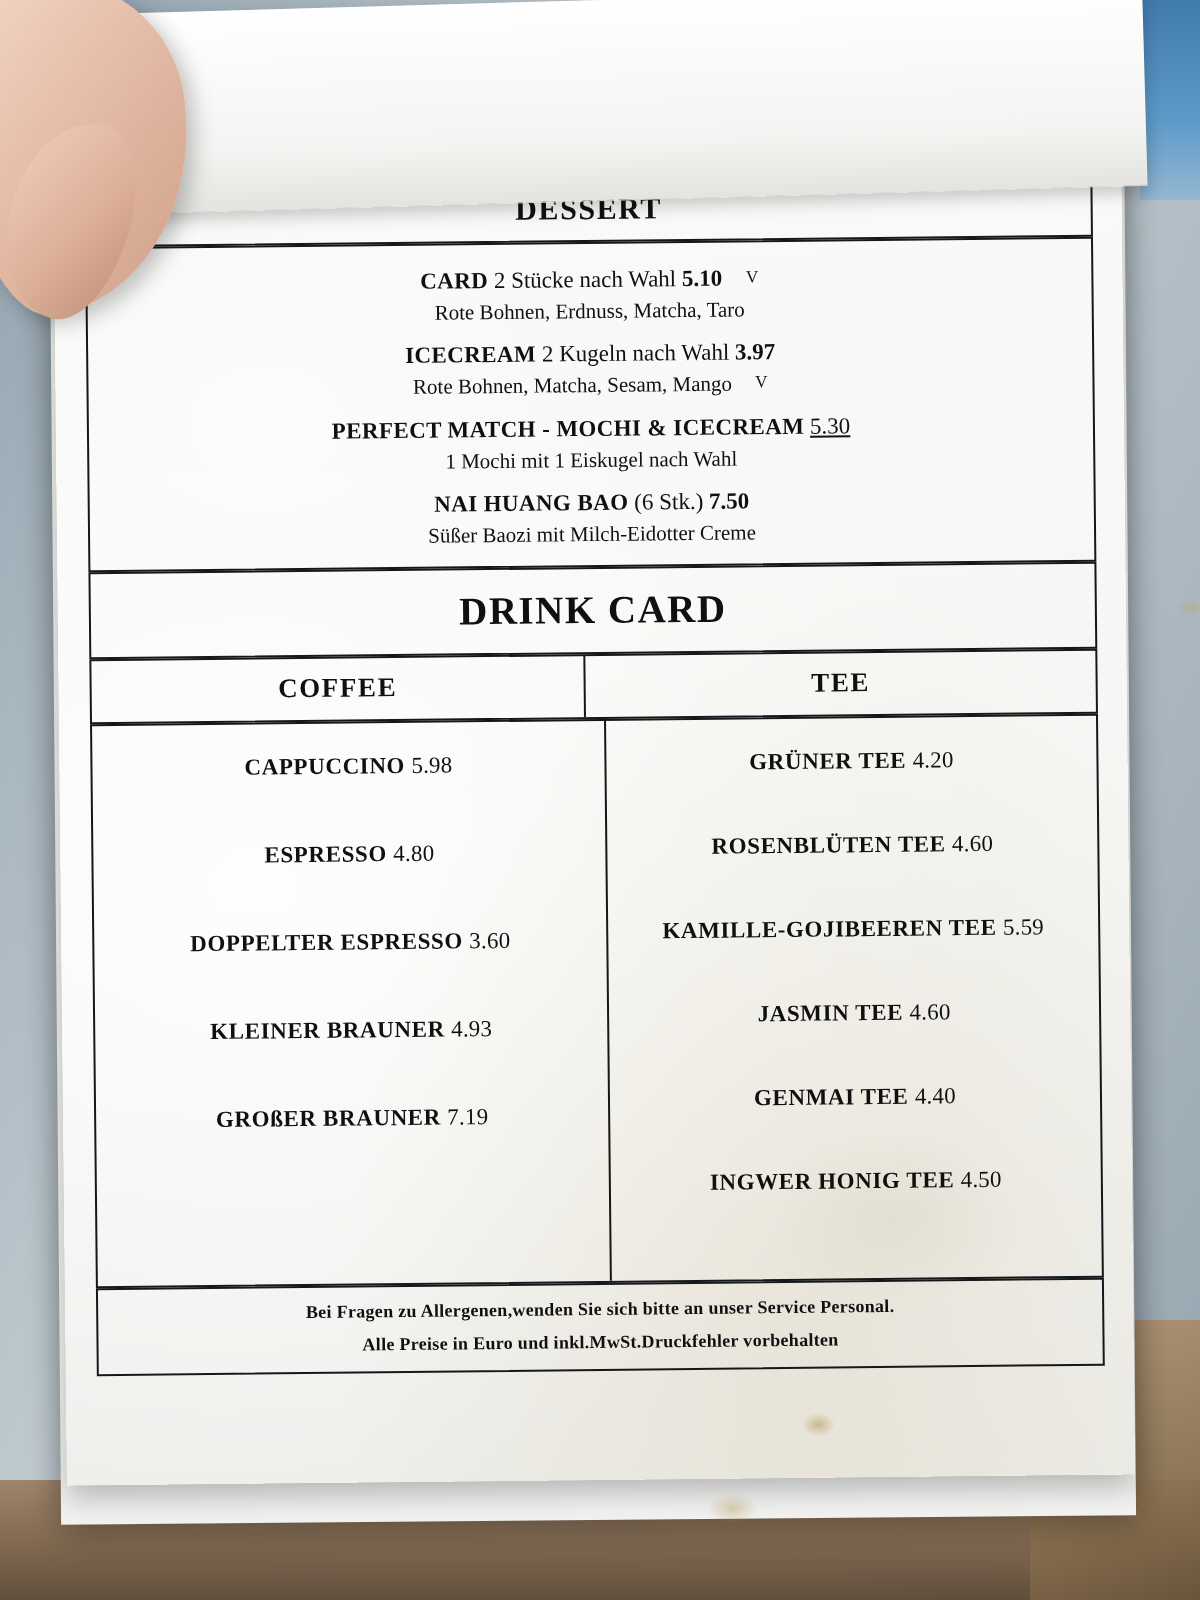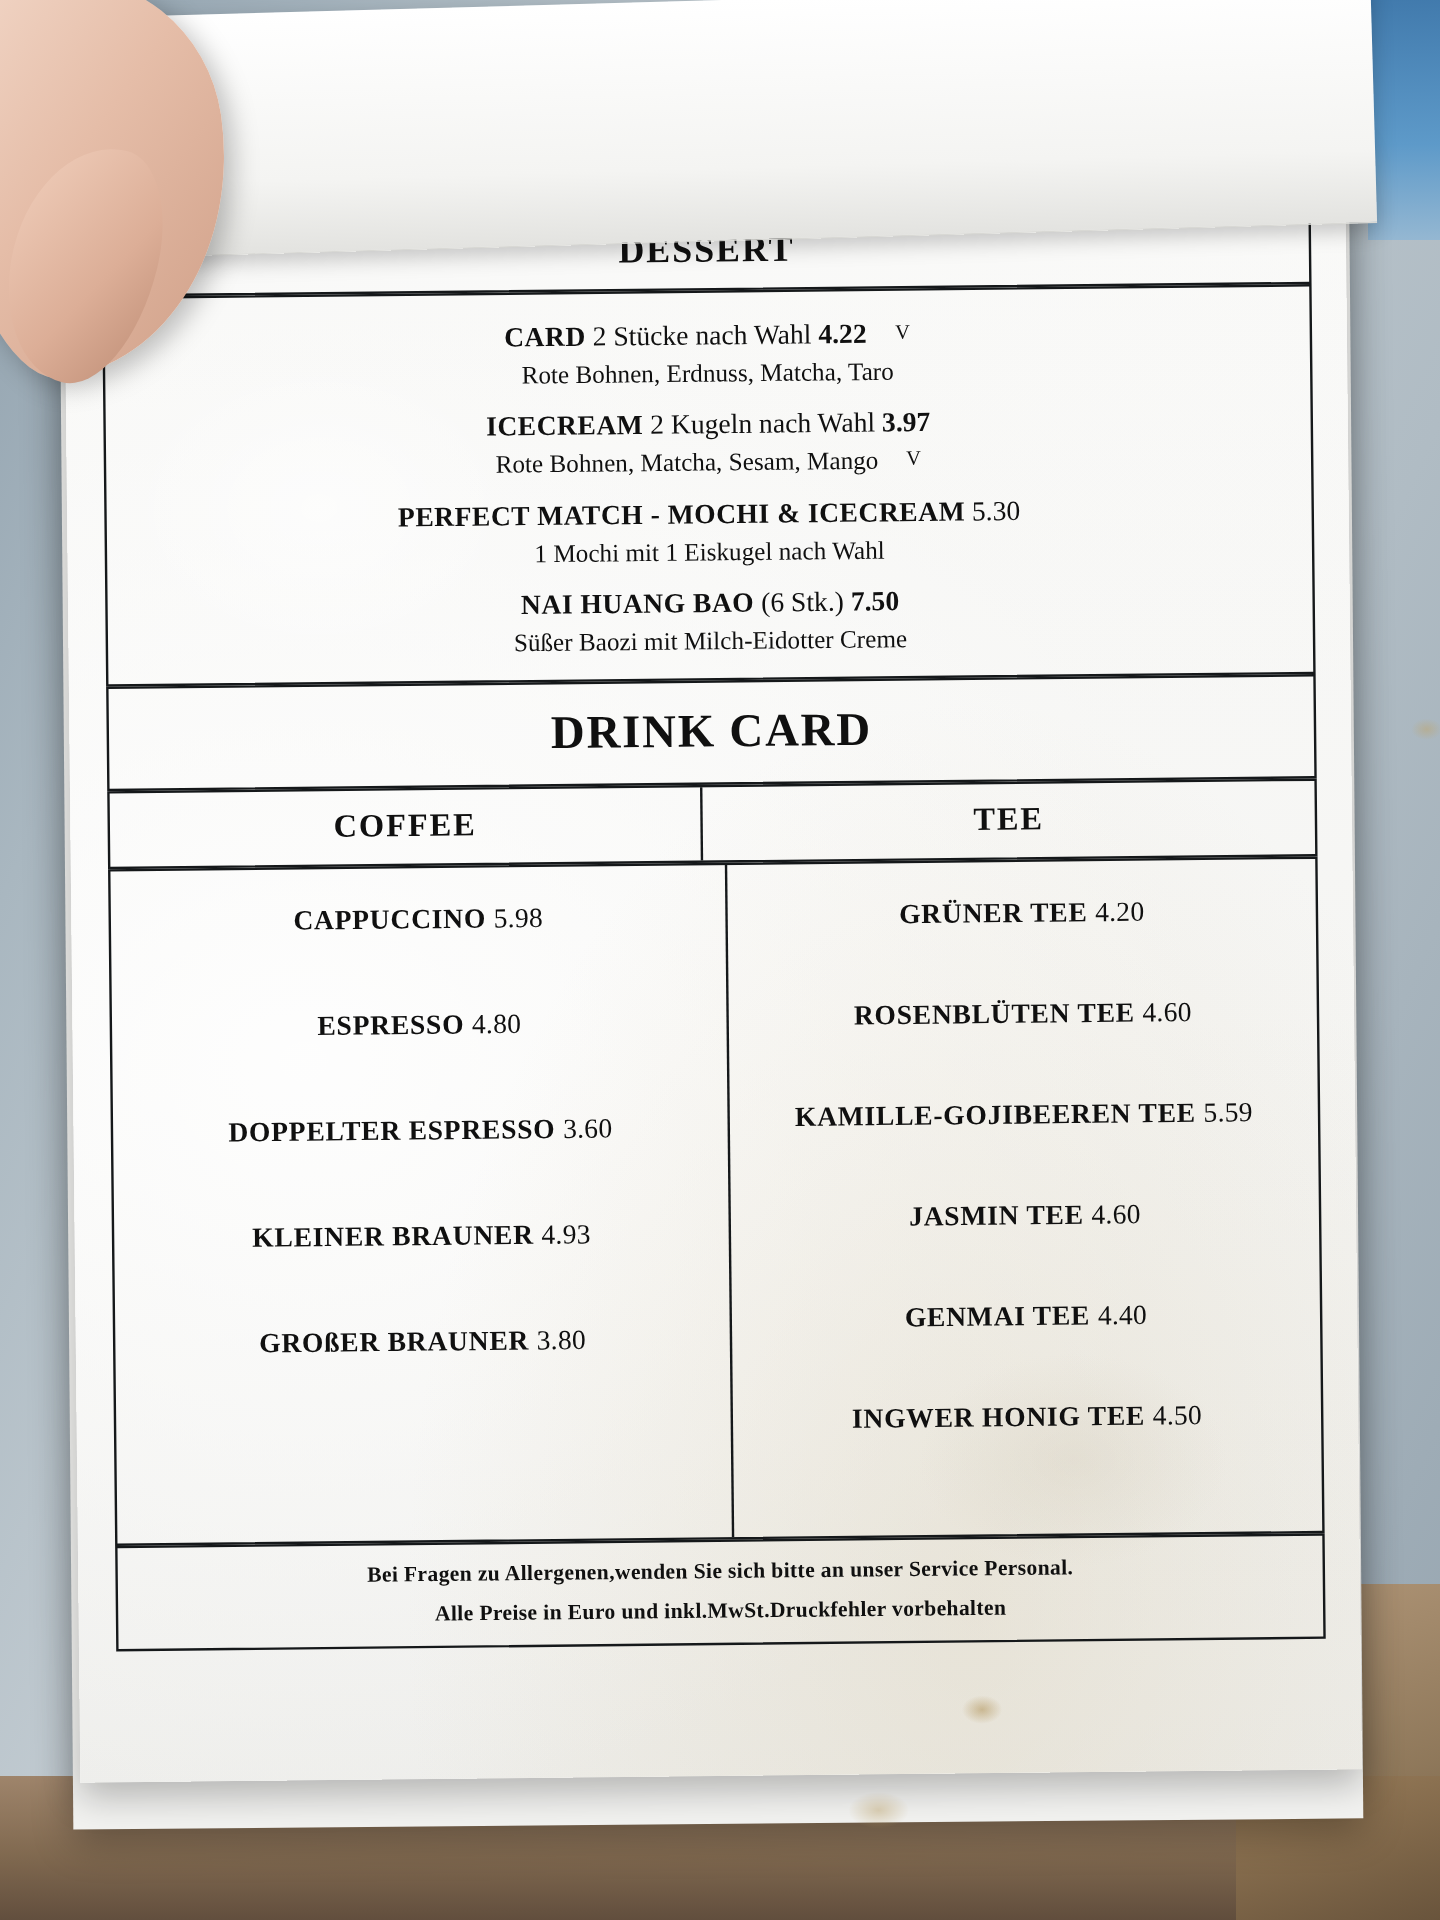--- a/index.html
+++ b/index.html
@@ -134,21 +134,21 @@
     margin: 0 0 4px 0;
     font-size: 23px;
     line-height: 1.22;
   }
   .item .nm {
     font-weight: bold;
     letter-spacing: 0.4px;
   }
   .item .sub-qty { font-weight: normal; }
   .item .price { font-weight: bold; }
-  .item .price-light { font-weight: normal; }
+  .item .price-light { font-weight: normal; text-decoration: underline; }
   .desc {
     font-size: 21px;
     margin: 0 0 16px 0;
     line-height: 1.25;
   }
   .veg {
     font-size: 17px;
     display: inline-block;
     transform: translateY(-3px);
     margin-left: 18px;
@@ -258,21 +258,21 @@
     <div class="frame band">
       <div class="dessert-title">DESSERT</div>
     </div>
 
     <div class="frame dessert-body">
 
       <div>
         <p class="item">
           <span class="nm">CARD</span>
           <span class="sub-qty">2 Stücke nach Wahl</span>
-          <span class="price">4.22</span>
+          <span class="price">5.10</span>
           <span class="veg">V</span>
         </p>
         <p class="desc">Rote Bohnen, Erdnuss, Matcha, Taro</p>
       </div>
 
       <div>
         <p class="item">
           <span class="nm">ICECREAM</span>
           <span class="sub-qty">2 Kugeln nach Wahl</span>
           <span class="price">3.97</span>
@@ -325,21 +325,21 @@
         <p class="drink">
           <span>DOPPELTER ESPRESSO</span>
           <span class="amt">3.60</span>
         </p>
         <p class="drink">
           <span>KLEINER BRAUNER</span>
           <span class="amt">4.93</span>
         </p>
         <p class="drink" style="margin-bottom:0;">
           <span>GROßER BRAUNER</span>
-          <span class="amt">3.80</span>
+          <span class="amt">7.19</span>
         </p>
       </div>
 
       <div class="col-list right">
         <p class="drink">
           <span>GRÜNER TEE</span>
           <span class="amt">4.20</span>
         </p>
         <p class="drink">
           <span>ROSENBLÜTEN TEE</span>

